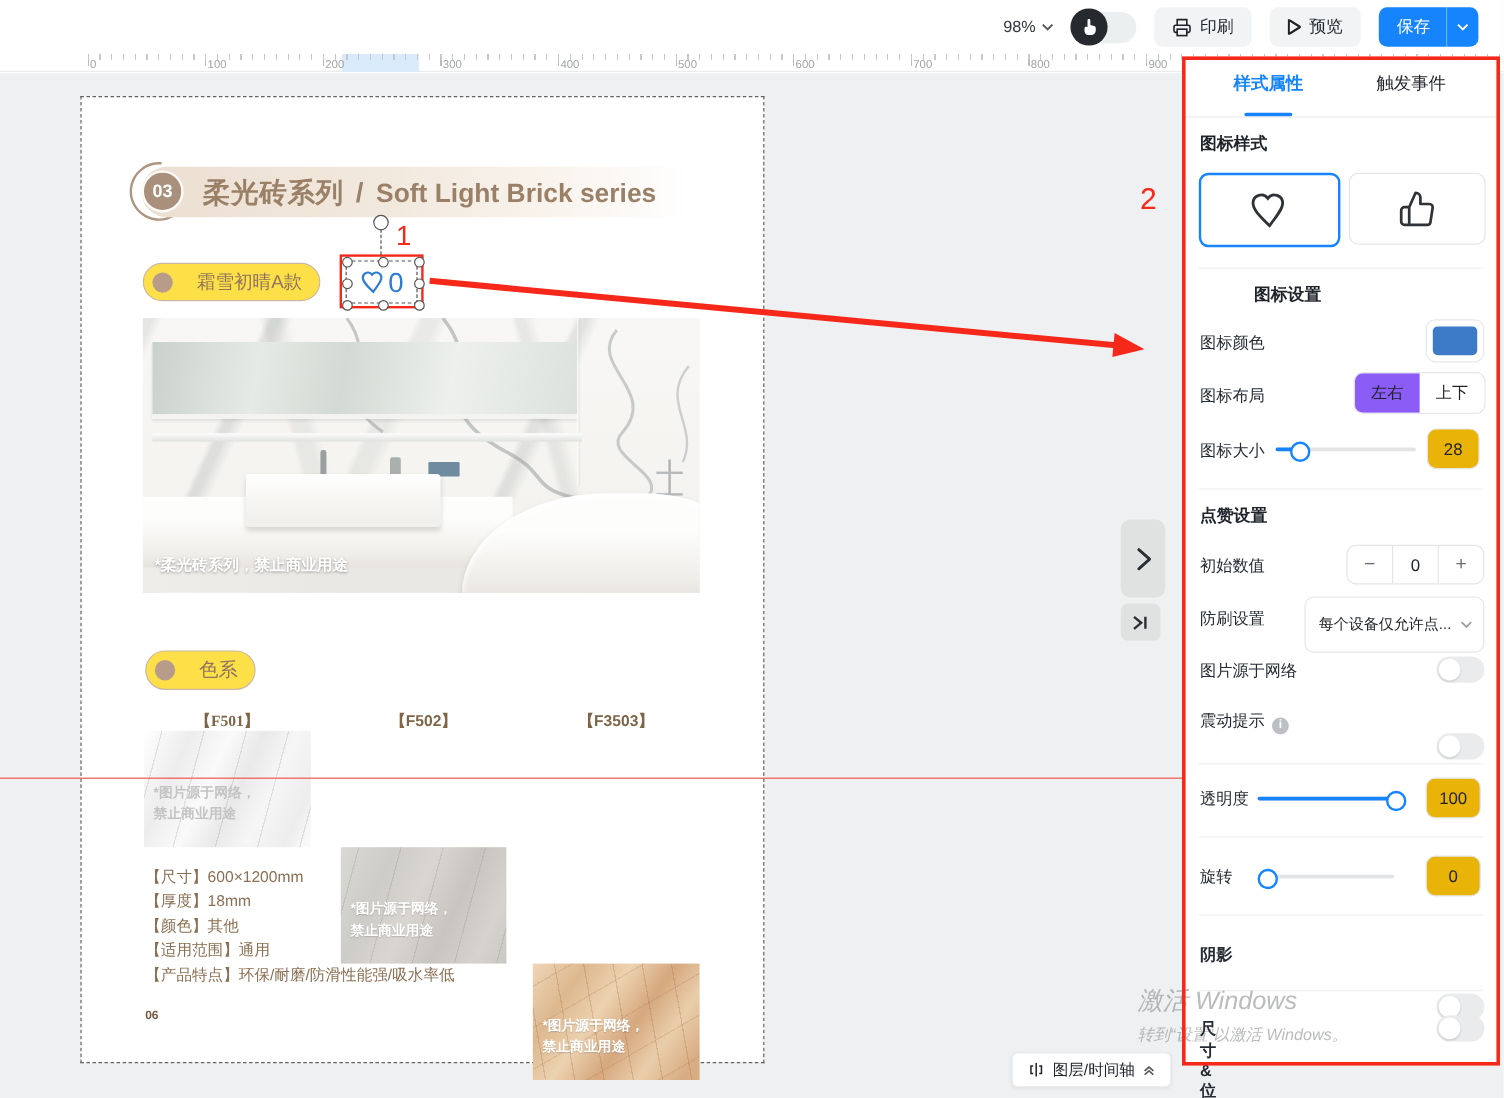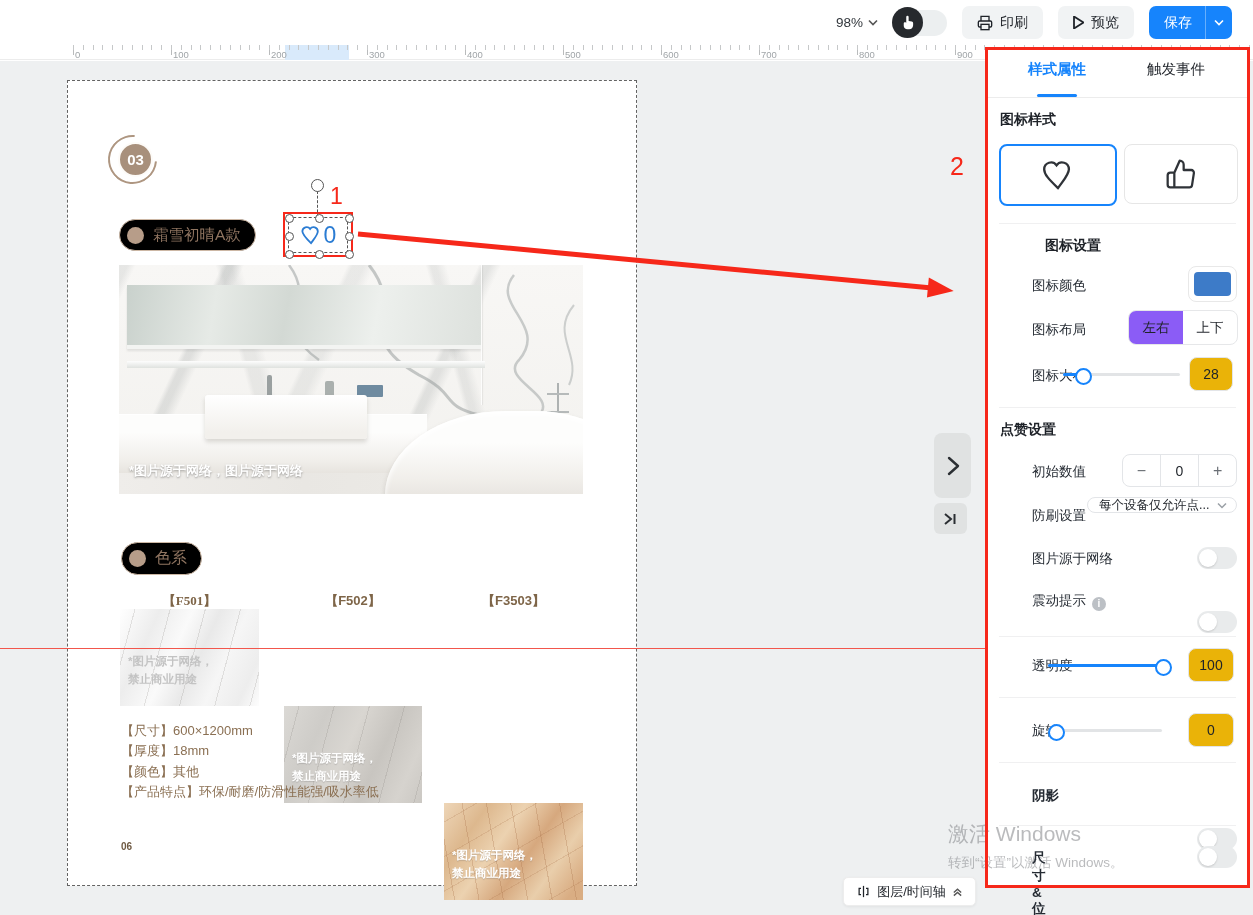--- a/index.html
+++ b/index.html
@@ -29,21 +29,21 @@
   .work{left:0;top:61px;width:1253px;height:854px;background:#eef0f1;}
   
   .page{left:67px;top:80px;width:570px;height:806px;background:#fff;border:1px dashed #636363;}
   .titlebar{left:50px;top:58px;width:468px;height:42px;border-radius:22px;
     background:linear-gradient(90deg,#ecdfd2 0%,#f2e9de 45%,#f9f4ee 75%,rgba(252,250,247,0) 98%);
     display:flex;align-items:center;}
   .titlearc{left:40px;top:54px;width:49px;height:49px;border-radius:50%;border:2px solid #ae9681;border-right-color:transparent;transform:rotate(-40deg);}
   .badge03{left:50px;top:61px;width:35px;height:35px;border-radius:50%;background:#a8907c;border:2.5px solid #fdfbf8;color:#fff;font-weight:700;font-size:15px;display:flex;align-items:center;justify-content:center;}
   .ttext{margin-left:51px;color:#9b8068;font-weight:700;font-size:23px;letter-spacing:.5px;display:flex;align-items:baseline;gap:10px;white-space:nowrap;}
   .ttext .en{font-size:22px;letter-spacing:0;}
-  .pill{border:1.5px solid #ccb7a4;border-radius:17px;background:#000000;display:flex;align-items:center;gap:9px;padding:0 14px 0 7px;color:#8f7460;font-size:15.5px;}
+  .pill{border:1.5px solid #ccb7a4;border-radius:17px;background:#fde047;display:flex;align-items:center;gap:20px;padding:0 14px 0 7px;color:#8f7460;font-size:15.5px;}
   .pilldot{width:17px;height:17px;border-radius:50%;background:#b79d89;}
   
   .selred{left:215px;top:131px;width:70px;height:45px;border:2.5px solid #f6281a;z-index:8;}
   .seldash{left:220px;top:136px;width:60px;height:36px;border:1.5px dashed #555;background:#fff;display:flex;align-items:center;justify-content:center;gap:2px;z-index:9;}
   .likenum{color:#2b7cd3;font-size:23px;font-weight:500;line-height:1;}
   .hdl{position:absolute;width:7px;height:7px;border-radius:50%;background:#fff;border:1px solid #555;z-index:10;}
   .rotline{left:249px;top:110px;width:0;height:26px;border-left:1.5px dashed #555;z-index:9;}
   .rothdl{left:243px;top:98px;width:13px;height:13px;border-radius:50%;background:#fff;border:1.5px solid #555;z-index:9;}
   
   .photo{left:51px;top:184px;width:464px;height:229px;overflow:hidden;background:#f6f5f3;}
@@ -87,44 +87,44 @@
   .navsmall{left:934px;top:503px;width:33px;height:31px;border-radius:6px;background:#e0e2e2;display:flex;align-items:center;justify-content:center;cursor:pointer;}
   
   .layersbtn{left:843px;top:877px;width:133px;height:29px;background:#fff;border:1px solid #ededed;border-radius:5px;display:flex;align-items:center;justify-content:center;gap:6px;font-size:13px;color:#1f2329;box-shadow:0 1px 3px rgba(0,0,0,.06);cursor:pointer;z-index:8;}
   
   .panel{left:985px;top:47px;width:265px;height:841px;background:#fff;}
   .tab{position:absolute;top:13px;font-size:14.5px;color:#1f2329;cursor:pointer;}
   .tab.active{color:#1684fc;font-weight:600;}
   .tabline{left:52px;top:47px;width:40px;height:3px;border-radius:2px;background:#1684fc;}
   .tabdiv{left:0px;top:50px;width:265px;height:1px;background:#ececec;}
   .phead{font-size:14px;font-weight:700;color:#1f2329;}
-  .plabel{font-size:13.5px;color:#252b33;margin-left:32px;}
+  .plabel{font-size:13.5px;color:#252b33;}
   .pdiv{left:14px;width:237px;height:1px;background:#f0f0f1;}
   .card{position:absolute;top:97px;height:58px;border-radius:8px;background:#fff;display:flex;align-items:center;justify-content:center;cursor:pointer;}
   .card.sel{border:2px solid #1684fc;}
   .card.unsel{border:1px solid #e6e6e6;}
   .colorswatch{left:203px;top:219px;width:49px;height:36px;border:1px solid #e8e8e8;border-radius:8px;background:#fff;padding:5px;cursor:pointer;}
   .colorswatch>div{width:100%;height:100%;border-radius:4px;}
   .seg{left:143px;top:263px;width:110px;height:35px;border:1px solid #e6e7e9;border-radius:8px;overflow:hidden;display:flex;cursor:pointer;}
   .seg>div{flex:1;display:flex;align-items:center;justify-content:center;font-size:13.5px;color:#1f2329;}
   .seg .on{background:#8b5cf6;}
   .valbox{border:1px solid #e3e5e8;border-radius:8px;background:#eab308;display:flex;align-items:center;justify-content:center;font-size:14px;color:#1f2329;}
   .sldtrack{position:absolute;height:3px;border-radius:2px;background:#e2e4e6;}
   .sldfill{position:absolute;height:3px;border-radius:2px;background:#1684fc;}
   .sldknob{position:absolute;width:13px;height:13px;border-radius:50%;background:#fff;border:2.5px solid #1684fc;cursor:pointer;}
   .stepper{left:137px;top:407px;width:115px;height:33px;border:1px solid #e3e5e8;border-radius:8px;display:flex;overflow:hidden;}
   .stepper>div{display:flex;align-items:center;justify-content:center;}
   .stepbtn{width:38px;color:#6a6f75;font-size:16px;cursor:pointer;}
   .stepval{width:39px;border-left:1px solid #e3e5e8;border-right:1px solid #e3e5e8;font-size:14px;color:#1f2329;}
-  .dropdown{left:102px;top:450px;width:150px;height:16px;border:1px solid #e3e5e8;border-radius:8px;display:flex;align-items:center;justify-content:space-between;padding:0 9px 0 11px;font-size:12.5px;color:#1f2329;cursor:pointer;}
+  .dropdown{left:102px;top:450px;width:150px;height:47px;border:1px solid #e3e5e8;border-radius:8px;display:flex;align-items:center;justify-content:space-between;padding:0 9px 0 11px;font-size:12.5px;color:#1f2329;cursor:pointer;}
   .toggle{width:40px;height:22px;border-radius:11px;background:#e9ebec;position:relative;cursor:pointer;}
   .toggle::after{content:"";position:absolute;left:2px;top:2px;width:18px;height:18px;border-radius:50%;background:#fff;box-shadow:0 1px 2px rgba(0,0,0,.15);}
   .infoicon{display:inline-flex;width:14px;height:14px;border-radius:50%;background:#bcc0c5;color:#fff;font-size:10px;font-weight:700;align-items:center;justify-content:center;margin-left:6px;vertical-align:-2px;font-style:normal;}
   
-  .winwm{left:948px;top:820px;z-index:6;color:rgba(130,132,134,.55);pointer-events:none;white-space:nowrap;}
+  .winwm{left:948px;top:820px;z-index:6;color:rgba(130,132,134,.55);pointer-events:none;white-space:nowrap;font-style:italic;}
   .winwm .l1{font-size:21px;}
   .winwm .l2{font-size:13.5px;margin-top:6px;}
   .zrow{position:absolute;}
 </style>
 </head>
 <body>
 
 <div class="stage">
 
   <div class="r topbar">
@@ -179,20 +179,27 @@
     <span class="rlbl" style="left:761px">700</span>
     <span class="rlbl" style="left:859px">800</span>
     <span class="rlbl" style="left:957px">900</span>
   </div>
 
   <div class="r work"></div>
 
   <div class="r page">
 
     <div class="r titlearc"></div>
+    <div class="r titlebar">
+      <div class="ttext">
+        <span>柔光砖系列</span>
+        <span>/</span>
+        <span class="en">Soft Light Brick series</span>
+      </div>
+    </div>
     <div class="r badge03">03</div>
 
     <div class="r pill" style="left:51px;top:138px;height:32px;">
       <span class="pilldot"></span>
       <span>霜雪初晴A款</span>
     </div>
 
     <div class="r rotline"></div>
     <div class="r rothdl"></div>
     <div class="r selred"></div>
@@ -226,21 +233,21 @@
       <div class="ph-rung" style="left:428px;top:128px"></div>
       <div class="ph-rung" style="left:428px;top:146px"></div>
       <div class="ph-rung" style="left:428px;top:164px"></div>
       <div class="ph-floor"></div>
       <div class="ph-counter"></div>
       <div class="ph-bottle"></div>
       <div class="ph-box"></div>
       <div class="ph-faucet"></div>
       <div class="ph-sink"></div>
       <div class="ph-tub"></div>
-      <span class="wmtext">*图片源于网络，图片源于网络</span>
+      <span class="wmtext">*柔光砖系列，禁止商业用途</span>
     </div>
 
     <div class="r pill" style="left:53px;top:461px;height:33px;font-size:16px;">
       <span class="pilldot"></span>
       <span>色系</span>
     </div>
 
     <div class="r swlbl" style="left:52px;top:511px;width:139px;font-family:Liberation Serif, serif;">【F501】</div>
     <div class="r swlbl" style="left:216px;top:511px;width:138px;">【F502】</div>
     <div class="r swlbl" style="left:376px;top:511px;width:139px;">【F3503】</div>
@@ -259,21 +266,21 @@
         </div>
     </div>
     <div class="r swatch sw3" style="left:376px;top:528px;width:139px;">
       <div class="swvein"></div>
       <div class="swwm">
           <div>*图片源于网络，</div>
           <div>禁止商业用途</div>
         </div>
     </div>
 
-    <div class="r specs" style="left:53px;top:640px;"><div>【尺寸】600×1200mm</div><div>【厚度】18mm</div><div>【颜色】其他</div><div>【产品特点】环保/耐磨/防滑性能强/吸水率低</div></div>
+    <div class="r specs" style="left:53px;top:640px;"><div>【尺寸】600×1200mm</div><div>【厚度】18mm</div><div>【颜色】其他</div><div>【适用范围】通用</div><div>【产品特点】环保/耐磨/防滑性能强/吸水率低</div></div>
     <div class="r pagenum" style="left:53px;top:760px;">06</div>
   </div>
 
   <div class="r guide"></div>
 
   <div class="r navbig">
     <svg width="16" height="22" viewBox="0 0 16 22">
         <polyline points="4,3 13,11 4,19" fill="none" stroke="#2b2f33" stroke-width="2.4" stroke-linecap="round" stroke-linejoin="round"></polyline>
       </svg>
   </div>

